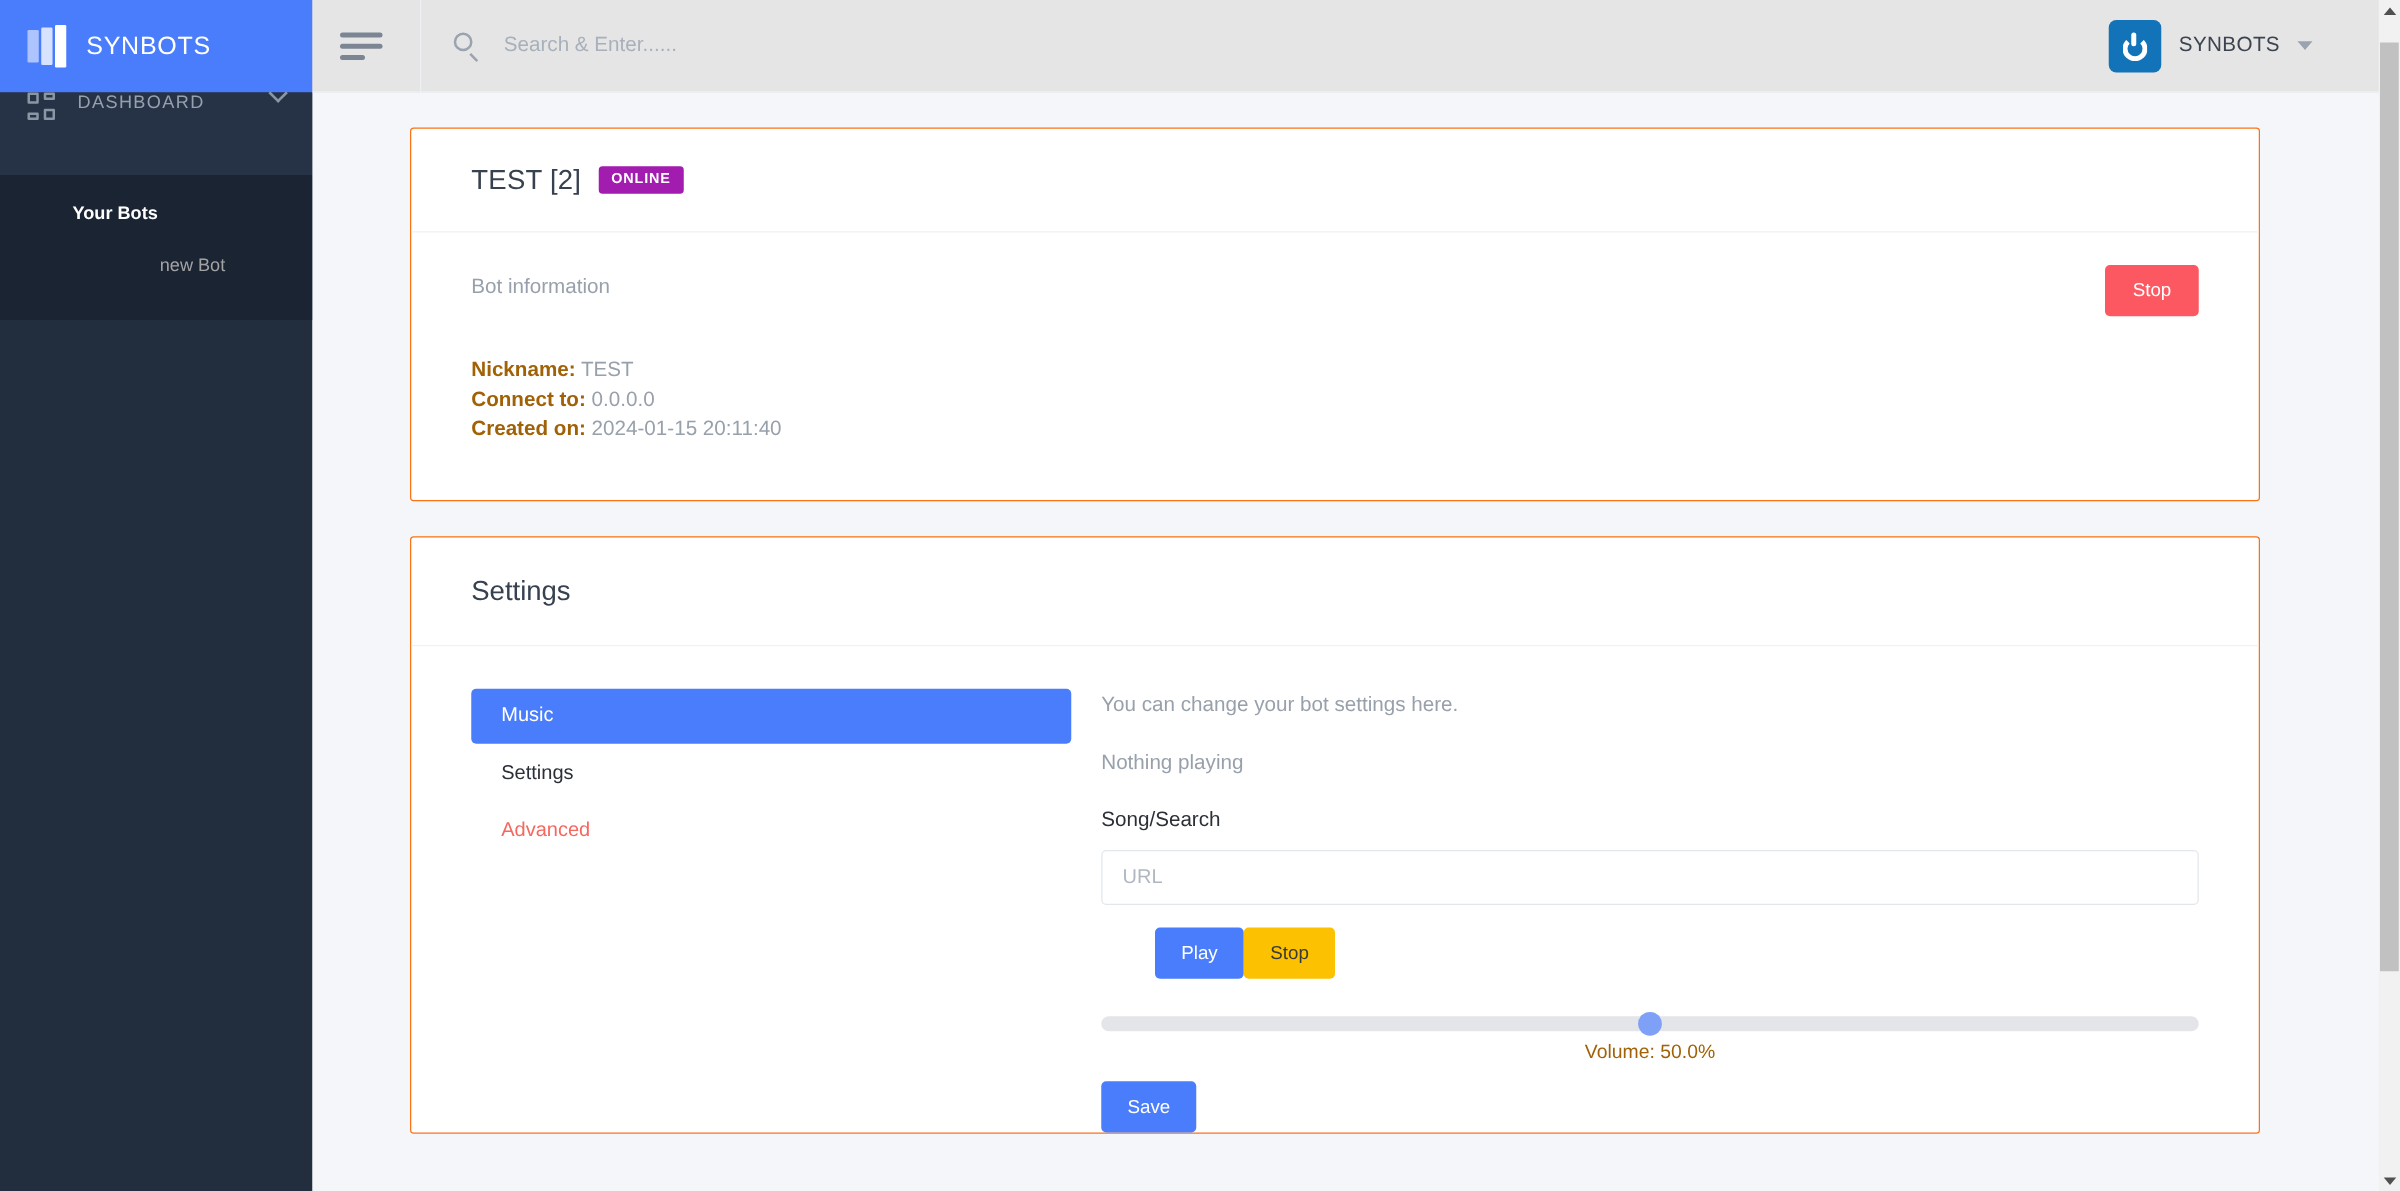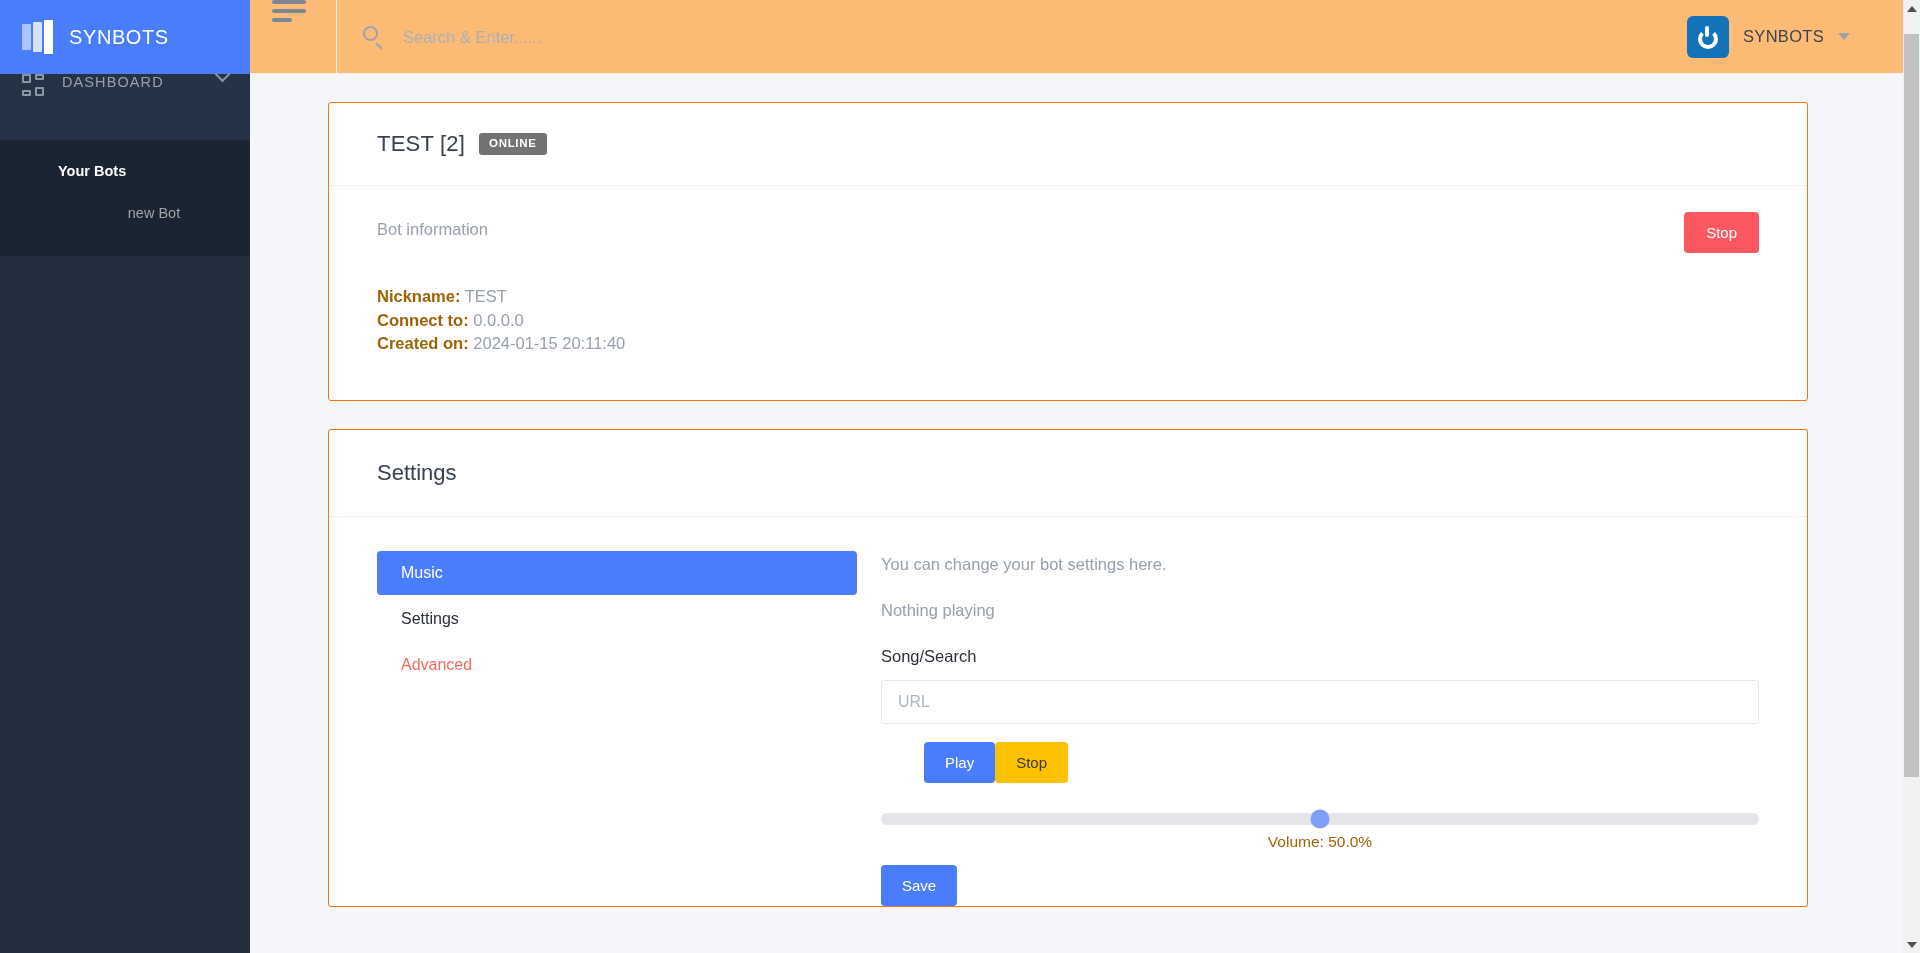--- a/index.html
+++ b/index.html
@@ -61,22 +61,22 @@
     height: 42px; display: flex; align-items: center;
     padding-left: 58px; font-size: 14.5px; cursor: pointer;
   }
   .nav-sub-item.active { color: #ffffff; font-weight: 700; }
   .nav-sub-item.plain  { color: #a3a3a3; font-weight: 400; justify-content: center; }
 
   
   .main { flex: 1; height: 953px; position: relative; background: #f4f6fa; overflow: hidden; }
 
   .topbar {
-    height: 74px; background: #fdba74;
-    display: flex; 
+    height: 74px; background: #e5e5e5;
+    display: flex; align-items: center;
     border-bottom: 1px solid #eceff4;
   }
   .hamburger { width: 42px; margin-left: 22px; cursor: pointer; display:flex; flex-direction:column; gap:5px; }
   .hamburger span { display:block; height:4px; background:#7b8594; border-radius:2px; }
   .hamburger span:nth-child(1){ width: 34px; }
   .hamburger span:nth-child(2){ width: 34px; }
   .hamburger span:nth-child(3){ width: 20px; }
 
   .topbar-sep { width:1px; height:74px; background:#eceff4; margin-left:22px; }
 
@@ -105,21 +105,21 @@
   .caret { width:0;height:0;border-left:6px solid transparent;border-right:6px solid transparent;border-top:7px solid #9aa3b0; }
 
   .content { padding: 28px 112px 0 78px; height: 879px; overflow: hidden; }
 
   .card { background:#fff; border:1px solid #f97316; border-radius:3px; }
   .card + .card { margin-top: 28px; }
   .card-head { padding: 28px 48px; border-bottom:1px solid #eef1f5; }
   .card-title-row { display:flex; align-items:center; gap:14px; }
   .card-title { font-size:22px; color:#38414f; font-weight:400; letter-spacing:.2px; }
   .badge {
-    background:#737373; color:#fff; font-size:11.5px; font-weight:700;
+    background:#a21caf; color:#fff; font-size:11.5px; font-weight:700;
     letter-spacing:.7px; padding:5px 10px; border-radius:3px; line-height:1;
   }
   .card-title-simple { font-size:22px; color:#38414f; font-weight:400; padding:30px 48px; border-bottom:1px solid #eef1f5; }
 
   .card-body { padding: 34px 48px 44px 48px; position:relative; }
   .muted { color:#98a0ab; font-size:16.5px; }
   .info-block { margin-top: 46px; line-height: 23.5px; font-size:16.5px; color:#98a0ab; }
   .info-block b { color:#a16207; font-weight:700; }
 
   .btn { border:none; border-radius:4px; font-family:"Liberation Sans", sans-serif;

